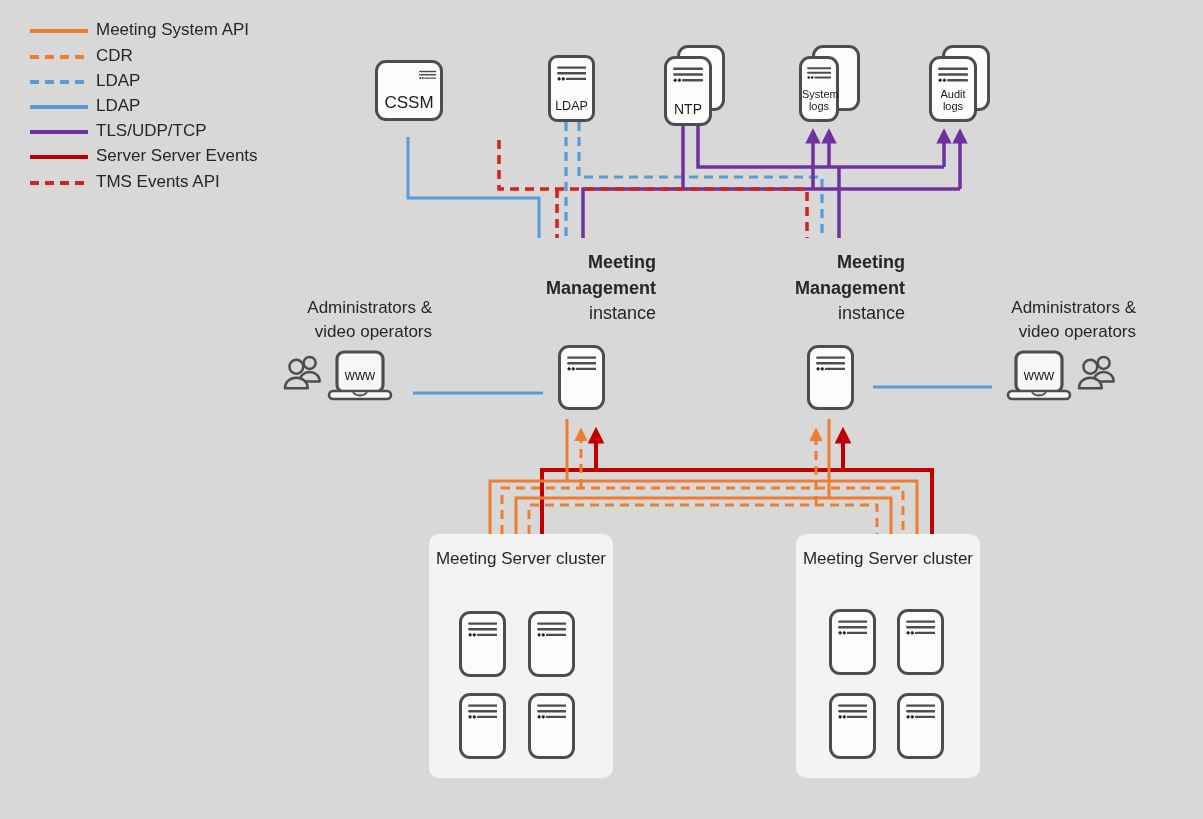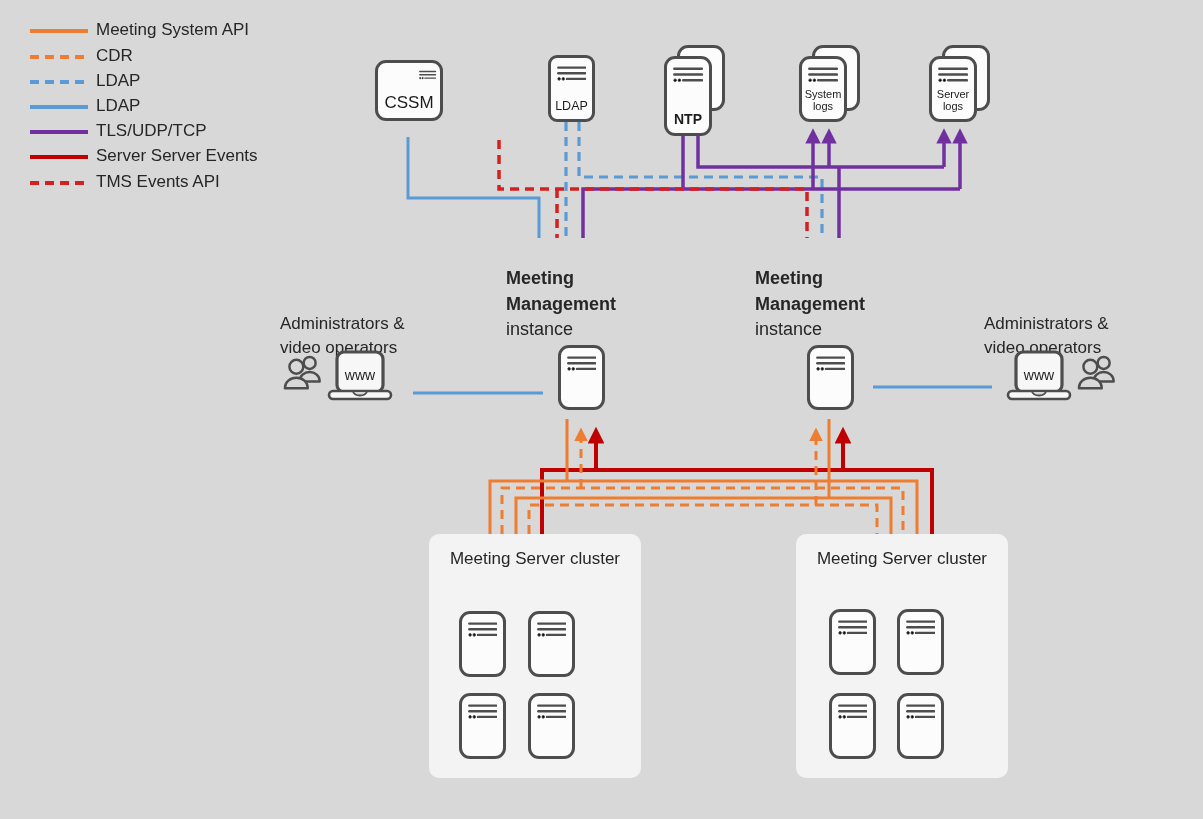--- a/index.html
+++ b/index.html
@@ -25,26 +25,26 @@
   .sw-dash{background:repeating-linear-gradient(90deg,var(--sw) 0 9px,transparent 9px 15px);}
   .legend-label{position:absolute;left:66px;top:0;font-size:17px;white-space:nowrap;}
 
   
   .srv{position:absolute;box-sizing:border-box;background:var(--icon-fill);border:3.5px solid var(--icon-border);border-radius:11px;}
   .srv .glyph{display:block;width:72%;margin:7px auto 0;}
   .srv .glyph line,.srv .glyph circle{stroke:var(--icon-border);}
   .srv-label{position:absolute;left:0;right:0;bottom:6px;text-align:center;color:#1c1c1c;line-height:1.08;}
   .lbl-lg{font-size:17px;} .lbl-md{font-size:14px;} .lbl-sm{font-size:12.5px;} .lbl-xs{font-size:11px;}
 
-  .txt{position:absolute;text-align:left;margin-top:16px;}
+  .txt{position:absolute;text-align:right;}
   .inst-title{font-size:18px;font-weight:bold;line-height:1.45;}
   .inst-sub{font-size:18px;line-height:1.35;}
   .admin-label{font-size:17px;line-height:1.4;}
 
-  .cluster{position:absolute;width:184px;height:244px;background:var(--panel);border-radius:10px;padding-left:28px;}
+  .cluster{position:absolute;width:184px;height:244px;background:var(--panel);border-radius:10px;}
   .cluster-title{position:absolute;top:12px;left:0;right:0;text-align:center;font-size:17px;line-height:1.5;}
 
   .pict{position:absolute;}
   .pict svg{display:block;width:100%;height:100%;}
 </style>
 </head>
 <body>
 
 <div id="canvas">
 
@@ -145,35 +145,35 @@
     <line x1="1.5" y1="9.5" x2="32.5" y2="9.5" stroke-width="2.8" stroke-linecap="round"></line>
     <circle cx="2.4" cy="16" r="1.5"></circle>
     <circle cx="7.2" cy="16" r="1.5"></circle>
     <line x1="11.5" y1="16" x2="32.5" y2="16" stroke-width="2.8" stroke-linecap="round"></line>
   </svg>
 </span>
     <span class="srv-label lbl-sm">LDAP</span>
   </div>
 
   <div class="srv" style="left:677px;top:45px;width:48px;height:66px;"></div>
-  <div class="srv" style="left:664px;top:56px;width:48px;height:80px;font-weight:bold;">
+  <div class="srv" style="left:664px;top:56px;width:48px;height:70px;">
     <span class="glyph-slot">
   <svg class="glyph" viewBox="0 0 34 19" xmlns="http://www.w3.org/2000/svg">
     <line x1="1.5" y1="3" x2="32.5" y2="3" stroke-width="2.8" stroke-linecap="round"></line>
     <line x1="1.5" y1="9.5" x2="32.5" y2="9.5" stroke-width="2.8" stroke-linecap="round"></line>
     <circle cx="2.4" cy="16" r="1.5"></circle>
     <circle cx="7.2" cy="16" r="1.5"></circle>
     <line x1="11.5" y1="16" x2="32.5" y2="16" stroke-width="2.8" stroke-linecap="round"></line>
   </svg>
 </span>
     <span class="srv-label lbl-md">NTP</span>
   </div>
 
   <div class="srv" style="left:812px;top:45px;width:48px;height:66px;"></div>
-  <div class="srv" style="left:799px;top:56px;width:48px;height:66px;">
+  <div class="srv" style="left:799px;top:56px;width:40px;height:66px;">
     <span class="glyph-slot">
   <svg class="glyph" viewBox="0 0 34 19" xmlns="http://www.w3.org/2000/svg">
     <line x1="1.5" y1="3" x2="32.5" y2="3" stroke-width="2.8" stroke-linecap="round"></line>
     <line x1="1.5" y1="9.5" x2="32.5" y2="9.5" stroke-width="2.8" stroke-linecap="round"></line>
     <circle cx="2.4" cy="16" r="1.5"></circle>
     <circle cx="7.2" cy="16" r="1.5"></circle>
     <line x1="11.5" y1="16" x2="32.5" y2="16" stroke-width="2.8" stroke-linecap="round"></line>
   </svg>
 </span>
     <span class="srv-label lbl-xs">System logs</span>
@@ -183,21 +183,21 @@
   <div class="srv" style="left:929px;top:56px;width:48px;height:66px;">
     <span class="glyph-slot">
   <svg class="glyph" viewBox="0 0 34 19" xmlns="http://www.w3.org/2000/svg">
     <line x1="1.5" y1="3" x2="32.5" y2="3" stroke-width="2.8" stroke-linecap="round"></line>
     <line x1="1.5" y1="9.5" x2="32.5" y2="9.5" stroke-width="2.8" stroke-linecap="round"></line>
     <circle cx="2.4" cy="16" r="1.5"></circle>
     <circle cx="7.2" cy="16" r="1.5"></circle>
     <line x1="11.5" y1="16" x2="32.5" y2="16" stroke-width="2.8" stroke-linecap="round"></line>
   </svg>
 </span>
-    <span class="srv-label lbl-xs">Server logs</span>
+    <span class="srv-label lbl-xs">Audit logs</span>
   </div>
 
   <div class="txt" style="left:506px;top:249px;width:150px;">
     <div class="inst-title">Meeting Management</div>
     <div class="inst-sub">instance</div>
   </div>
   <div class="srv" style="left:558px;top:345px;width:47px;height:65px;">
     <span class="glyph-slot">
   <svg class="glyph" viewBox="0 0 34 19" xmlns="http://www.w3.org/2000/svg">
     <line x1="1.5" y1="3" x2="32.5" y2="3" stroke-width="2.8" stroke-linecap="round"></line>

